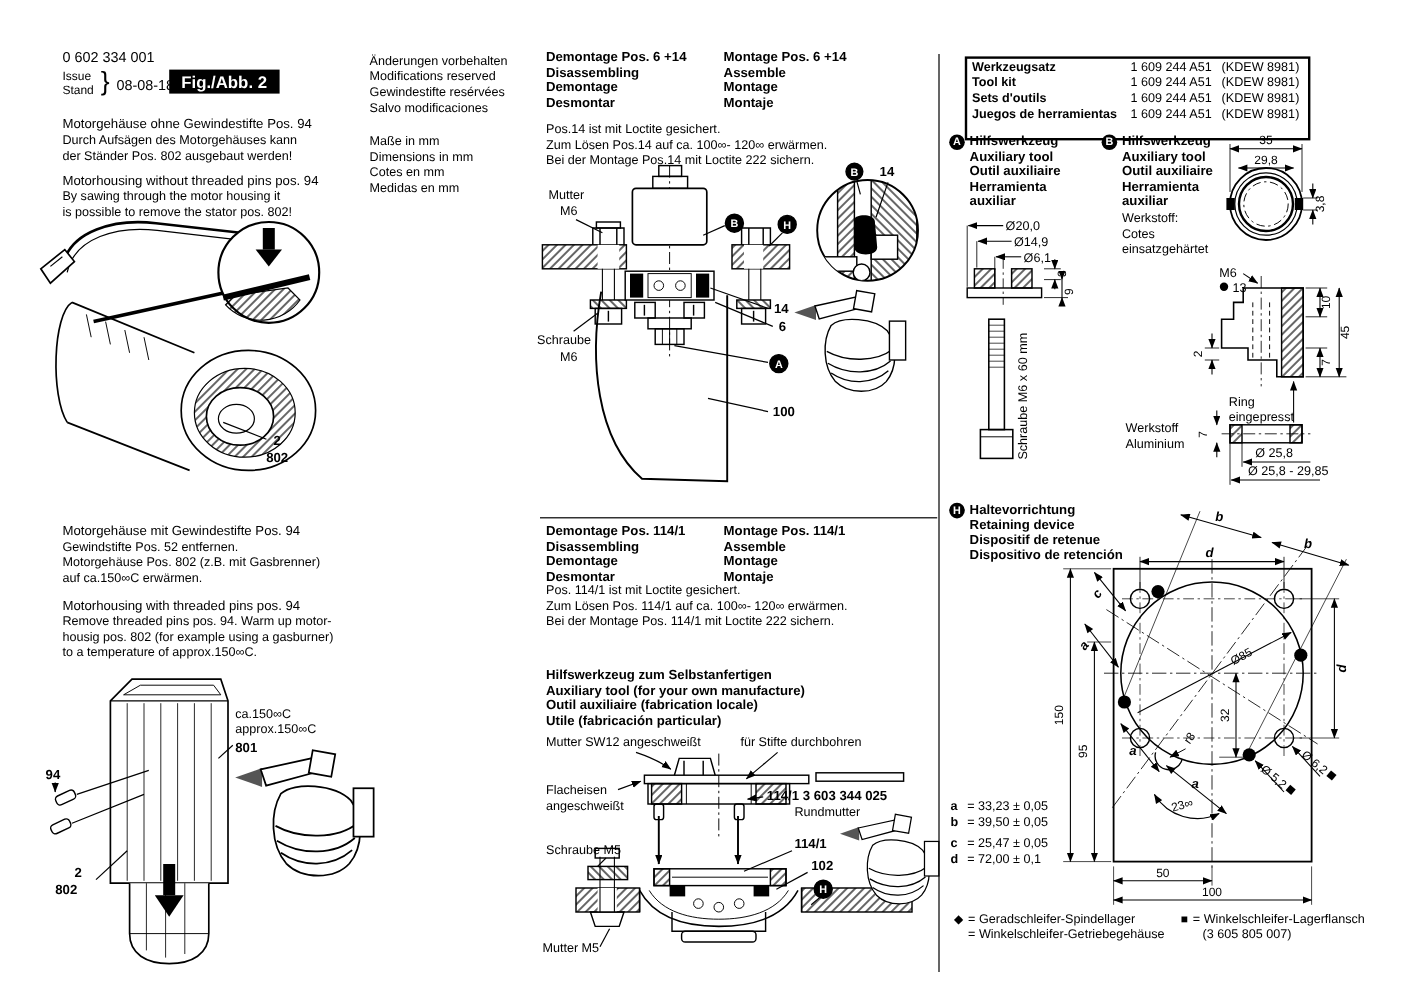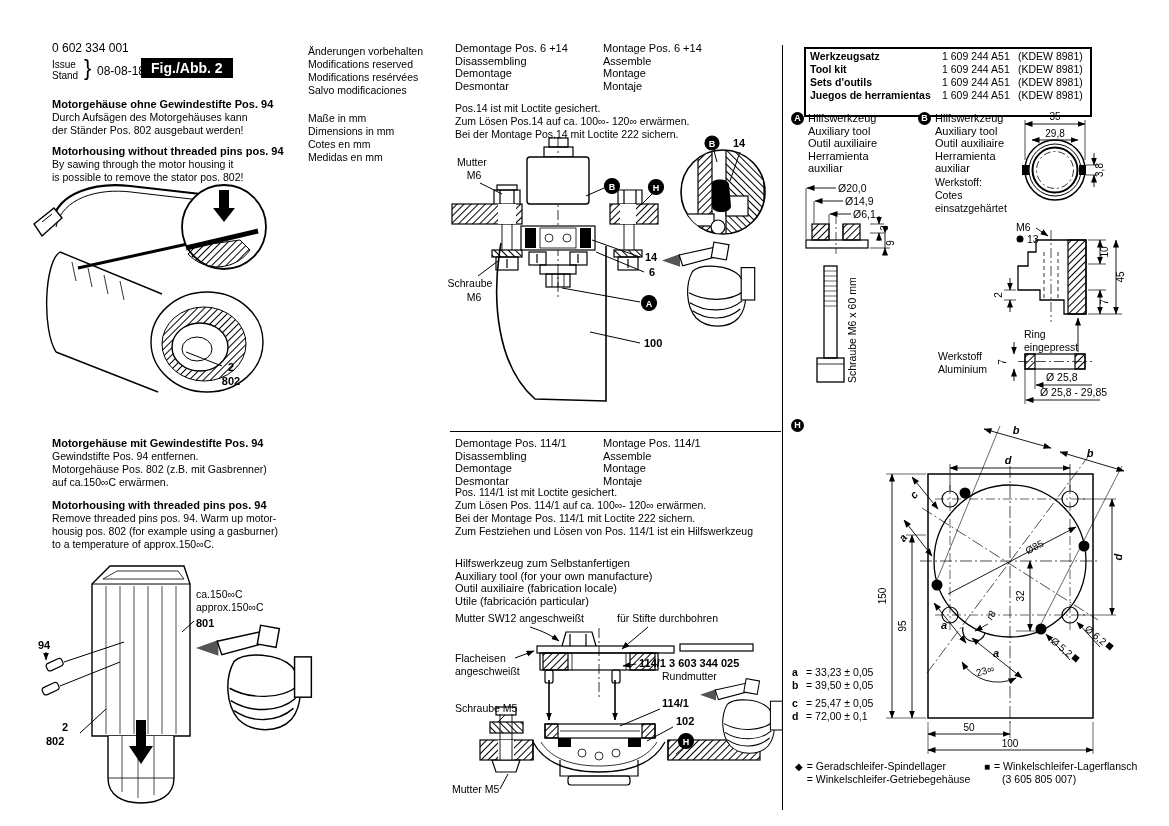--- a/index.html
+++ b/index.html
@@ -1,21 +1,21 @@
 <!DOCTYPE html>
 <html><head>
 <meta charset="utf-8">
 <style>
   html,body{margin:0;padding:0}
   body{width:1169px;height:826px;position:relative;background:#fff;
        font-family:"Liberation Sans",sans-serif;color:#000;overflow:hidden}
   .abs{position:absolute}
   .ln{font-size:10.5px;line-height:13px;white-space:nowrap}
-  .lnb{font-size:11px;line-height:13px;font-weight:bold;white-space:nowrap}
-  .hdr{font-size:11px;line-height:12.5px;font-weight:normal;white-space:nowrap}
+  .lnb{font-size:11px;line-height:13px;font-weight:normal;white-space:nowrap}
+  .hdr{font-size:11px;line-height:12.5px;font-weight:bold;white-space:nowrap}
   .sp8{height:8px}.sp10{height:10px}
   .pn{font-size:12px}
   .issue{font-size:10px;line-height:11px}
   .brace{font-size:22px;line-height:22px;font-weight:400}
   .date{font-size:12px}
   .figbox{background:#000;color:#fff;font-weight:bold;font-size:14px;padding:2px 10px;white-space:nowrap}
   .mk{display:inline-block;width:13px;height:13px;border-radius:50%;background:#000;color:#fff;
       font-size:9px;font-weight:bold;text-align:center;line-height:13px;flex:0 0 13px}
   .tool-head{display:flex;gap:4px}
   .vline{position:absolute;width:0;border-left:1.5px solid #000}
@@ -431,34 +431,34 @@
   <div class="ln">Durch Aufsägen des Motorgehäuses kann</div>
   <div class="ln">der Ständer Pos. 802 ausgebaut werden!</div>
   <div class="sp8"></div>
   <div class="lnb">Motorhousing without threaded pins pos. 94</div>
   <div class="ln">By sawing through the motor housing it</div>
   <div class="ln">is possible to remove the stator pos. 802!</div>
 </div>
 
 <div class="abs" style="left:52px;top:437px">
   <div class="lnb">Motorgehäuse mit Gewindestifte Pos. 94</div>
-  <div class="ln">Gewindstifte Pos. 94 entfernen.</div>
+  <div class="ln">Gewindstifte Pos. 52 entfernen.</div>
   <div class="ln">Motorgehäuse Pos. 802 (z.B. mit Gasbrenner)</div>
   <div class="ln">auf ca.150∞C erwärmen.</div>
   <div class="sp10"></div>
   <div class="lnb">Motorhousing with threaded pins pos. 94</div>
   <div class="ln">Remove threaded pins pos. 94. Warm up motor-</div>
   <div class="ln">housig pos. 802 (for example using a gasburner)</div>
   <div class="ln">to a temperature of approx.150∞C.</div>
 </div>
 
 <div class="abs" style="left:308px;top:45px">
   <div class="ln">Änderungen vorbehalten</div>
   <div class="ln">Modifications reserved</div>
-  <div class="ln">Modifications resérvées</div>
+  <div class="ln">Gewindestifte resérvées</div>
   <div class="ln">Salvo modificaciones</div>
 </div>
 <div class="abs" style="left:308px;top:112px">
   <div class="ln">Maße in mm</div>
   <div class="ln">Dimensions in mm</div>
   <div class="ln">Cotes en mm</div>
   <div class="ln">Medidas en mm</div>
 </div>
 
 <div class="abs" style="left:455px;top:42px">
@@ -490,21 +490,20 @@
   <div class="hdr">Assemble</div>
   <div class="hdr">Montage</div>
   <div class="hdr">Montaje</div>
 </div>
 <div class="abs" style="left:455px;top:486px">
   <div class="ln">Pos. 114/1 ist mit Loctite gesichert.</div>
   <div class="ln">Zum Lösen Pos. 114/1 auf ca. 100∞- 120∞ erwärmen.</div>
   <div class="ln">Bei der Montage Pos. 114/1 mit Loctite 222 sichern.</div>
 </div>
 <div class="abs" style="left:455px;top:525px">
-  <div class="ln">Zum Festziehen und Lösen von Pos. 114/1 ist ein Hilfswerkzeug</div>
 </div>
 <div class="abs" style="left:455px;top:557px">
   <div class="hdr">Hilfswerkzeug zum Selbstanfertigen</div>
   <div class="hdr">Auxiliary tool (for your own manufacture)</div>
   <div class="hdr">Outil auxiliaire (fabrication locale)</div>
   <div class="hdr">Utile (fabricación particular)</div>
 </div>
 
 <div class="abs tkbox" style="left:804px;top:47px;width:278px">
   <div class="tkrow">
@@ -551,20 +550,26 @@
   </div>
 </div>
 <div class="abs" style="left:935px;top:176px">
   <div class="ln">Werkstoff:</div>
   <div class="ln">Cotes</div>
   <div class="ln">einsatzgehärtet</div>
 </div>
 
 <div class="abs tool-head" style="left:791px;top:419px">
   <span class="mk">H</span>
+  <div>
+    <div class="hdr">Haltevorrichtung</div>
+    <div class="hdr">Retaining device</div>
+    <div class="hdr">Dispositif de retenue</div>
+    <div class="hdr">Dispositivo de retención</div>
+  </div>
 </div>
 
 <div class="abs" style="left:792px;top:666px">
   <div class="valrow">
     <span class="val-key">a</span>
     <span>= 33,23 ± 0,05</span>
   </div>
   <div class="valrow">
     <span class="val-key">b</span>
     <span>= 39,50 ± 0,05</span>

